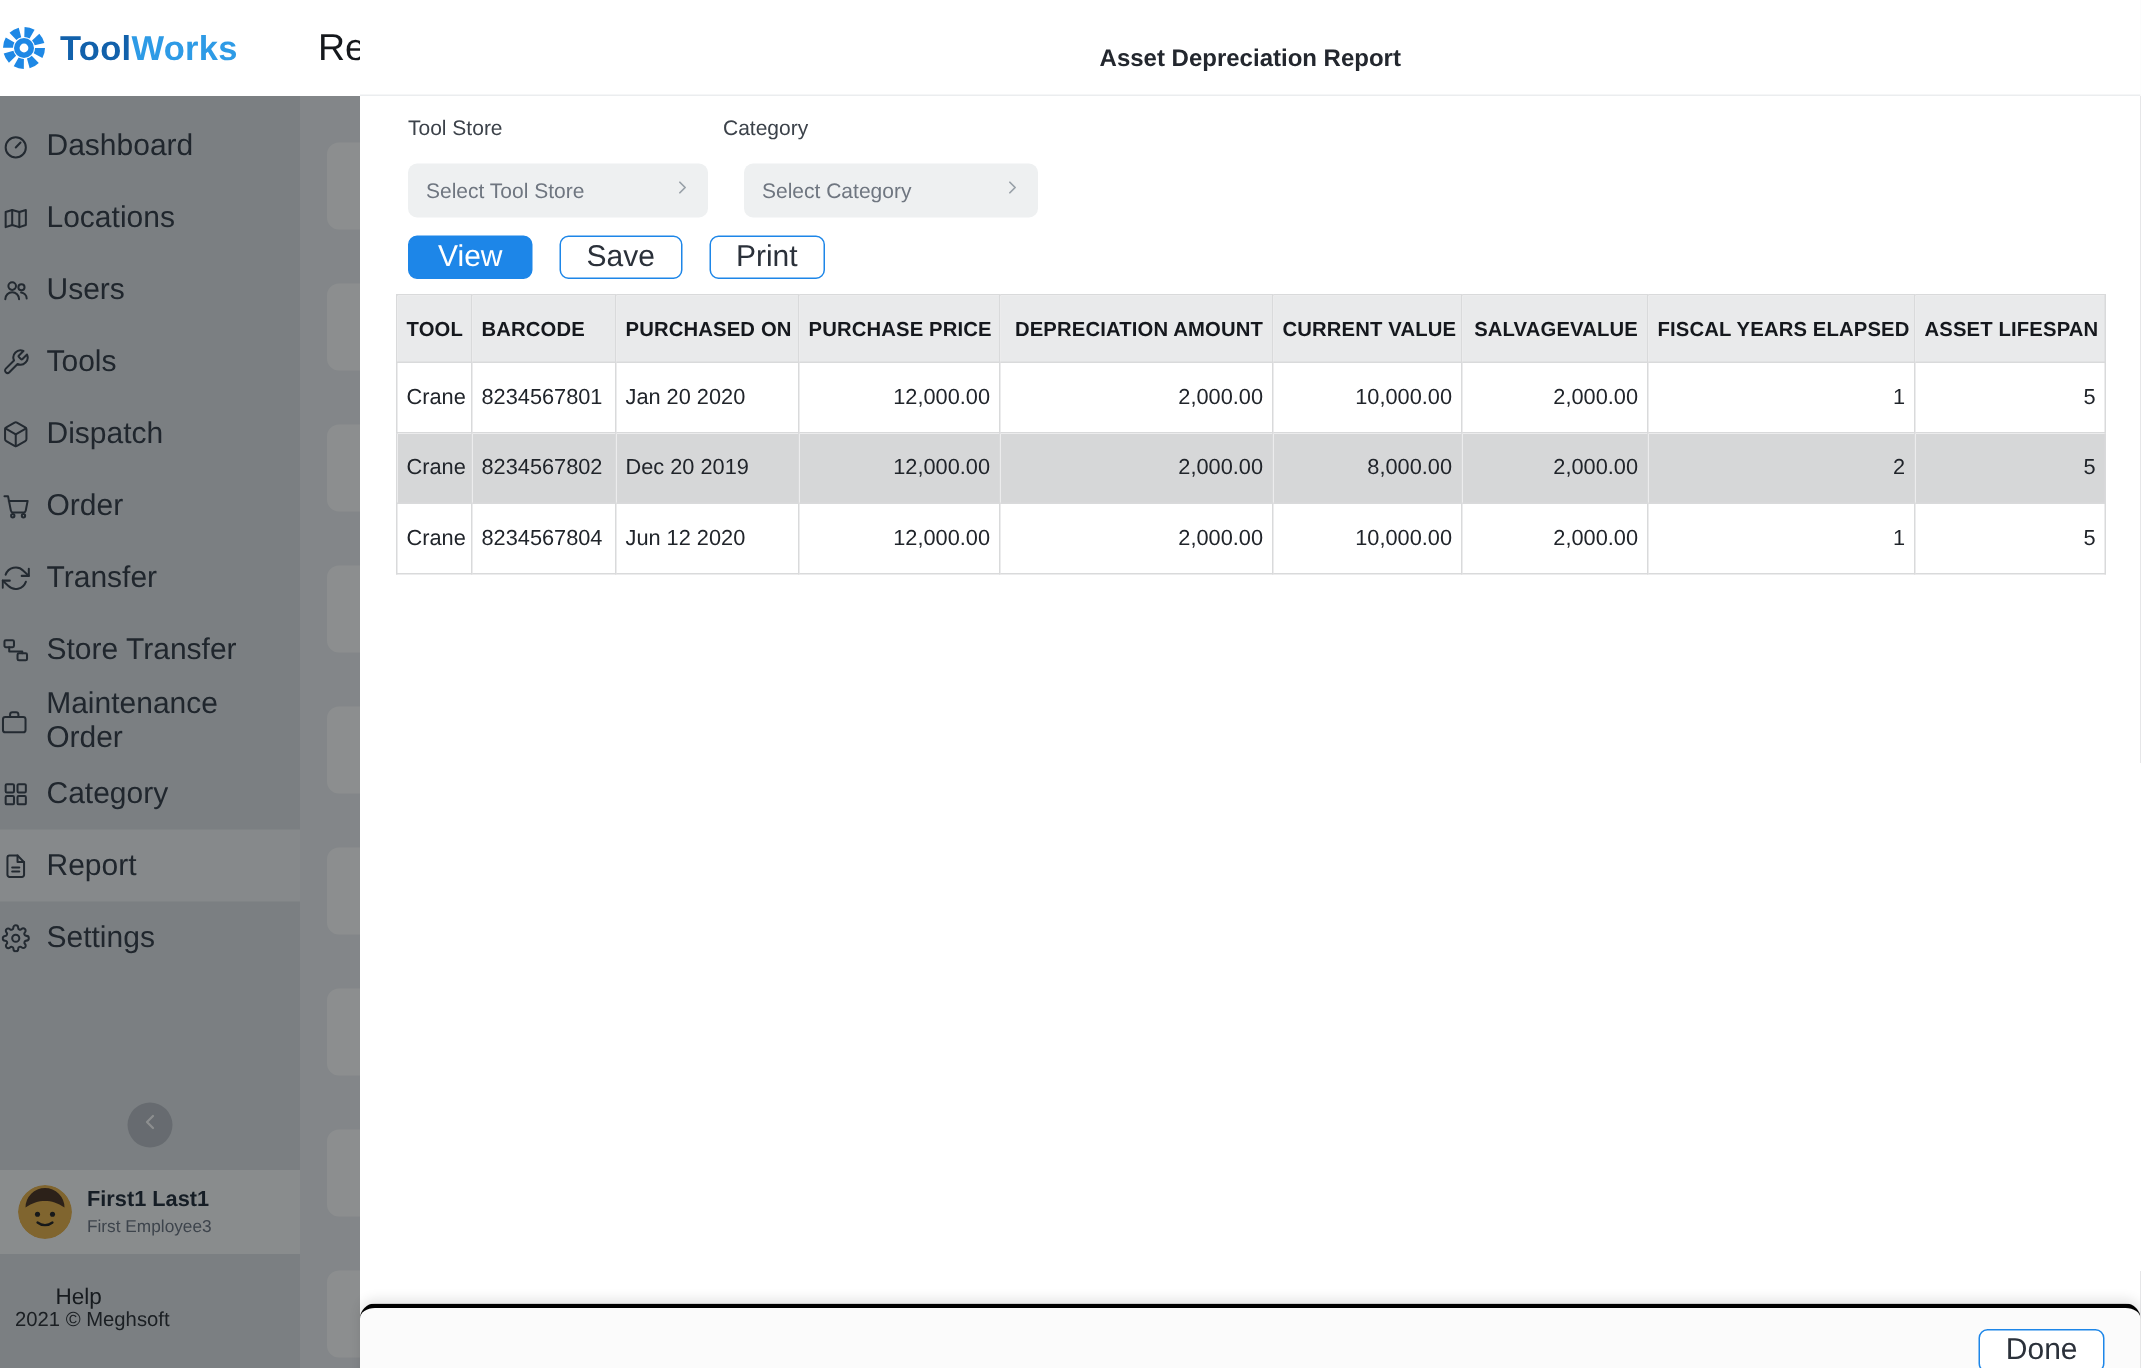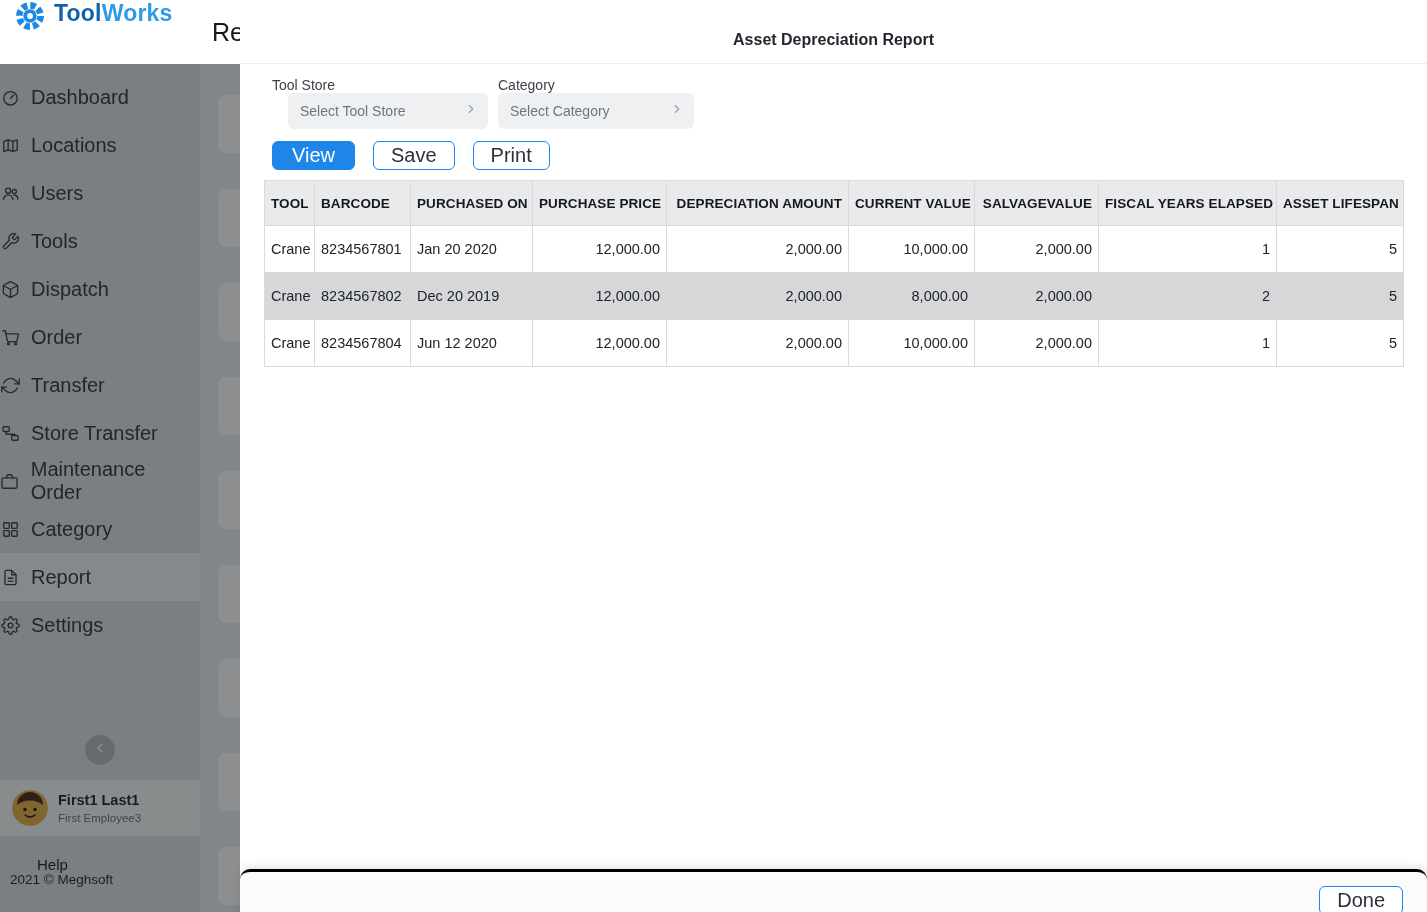--- a/index.html
+++ b/index.html
@@ -11,22 +11,22 @@
     font-family: "Liberation Sans", "DejaVu Sans", sans-serif;
     color: #22262b;
   }
 
   
   .sidebar {
     position: absolute; left:0; top:0; width:200px; height:912px;
     background:#dfe3e7; z-index:1;
   }
   .sidebar-logo {
-    height:64px; background:#fff; display:flex; align-items:flex-start;
-    padding-left:14px; gap:8px;
+    height:64px; background:#fff; display:flex; align-items:center;
+    gap:8px;
   }
   .logo-mark svg { width:32px; height:32px; display:block; }
   .logo-text { font-size:23px; font-weight:700; letter-spacing:.2px; }
   .logo-text .t1 { color:#1261ab; }
   .logo-text .t2 { color:#2e9be6; }
 
   .menu { padding-top:9px; }
   .mi {
     height:48px; display:flex; align-items:center; gap:11px;
     font-size:20px; font-weight:500; color:#333c47;
@@ -77,28 +77,28 @@
     position:absolute; left:240px; top:16px; width:1187px; height:912px;
     background:#fff; z-index:10;
   }
   .modal-header {
     height:48px; border-bottom:1px solid #ebedef;
     display:flex; align-items:center; justify-content:center;
     font-size:16px; font-weight:600; color:#23272e;
   }
 
   .filters { display:flex; gap:10px; padding:13px 0 0 32px; }
-  .filter-label { font-size:14px; color:#3c424a; margin-bottom:0; }
+  .filter-label { font-size:14px; color:#3c424a; margin-bottom:16px; }
   .select {
     height:36px; background:#eef0f1; border-radius:6px;
     display:flex; align-items:center; justify-content:space-between;
     padding:0 10px 0 12px; cursor:pointer;
   }
-  .select.w1 { width:200px;margin-left:16px; }
-  .select.w2 { width:196px; }
+  .select.w1 { width:200px; }
+  .select.w2 { width:196px;margin-left:14px; }
   .select-value { font-size:14px; color:#6f7680; }
   .select svg { width:14px; height:14px; fill:none; stroke:#98a0a8; stroke-width:2; stroke-linecap:round; stroke-linejoin:round; }
 
   .actions { display:flex; gap:18px; padding:12px 0 0 32px; }
   .btn { height:29px; border-radius:6px; font-size:20px; font-family:inherit; cursor:pointer; display:inline-flex; align-items:center; }
   .btn-primary { background:#1d86e8; color:#fff; border:1px solid #1d86e8; padding:0 19px; }
   .btn-outline { background:#fff; color:#2b313a; border:1px solid #1d86e8; padding:0 17px; }
 
   .table-wrap { padding:10px 24px 0 24px; }
   table { width:1139px; border-collapse:collapse; table-layout:fixed; }

